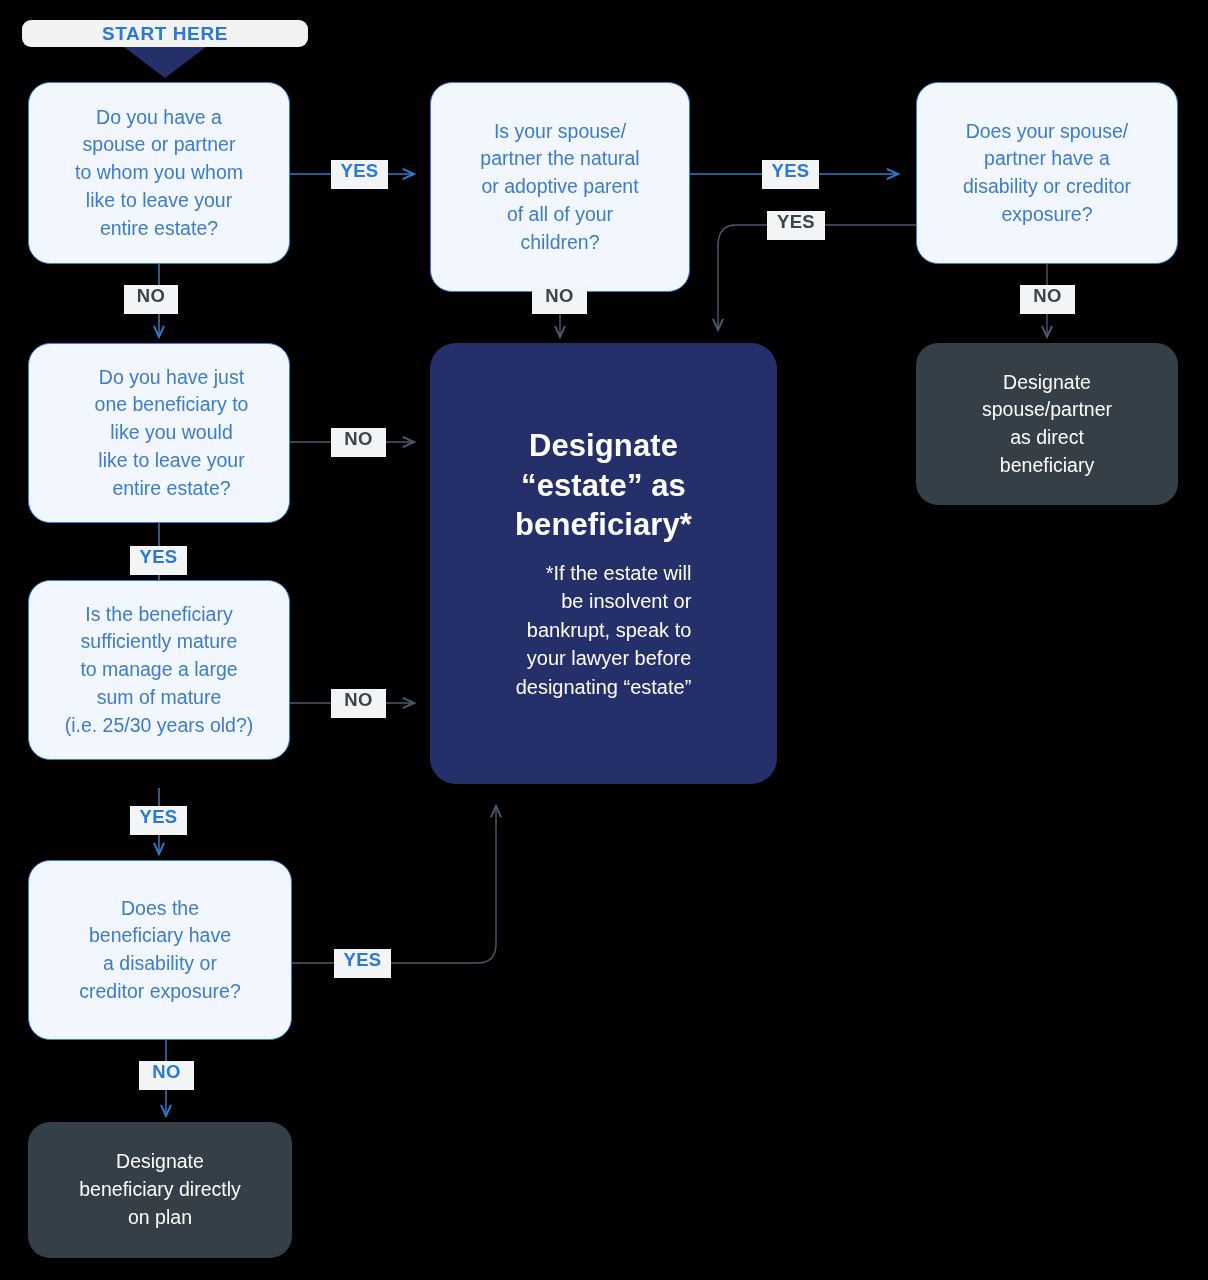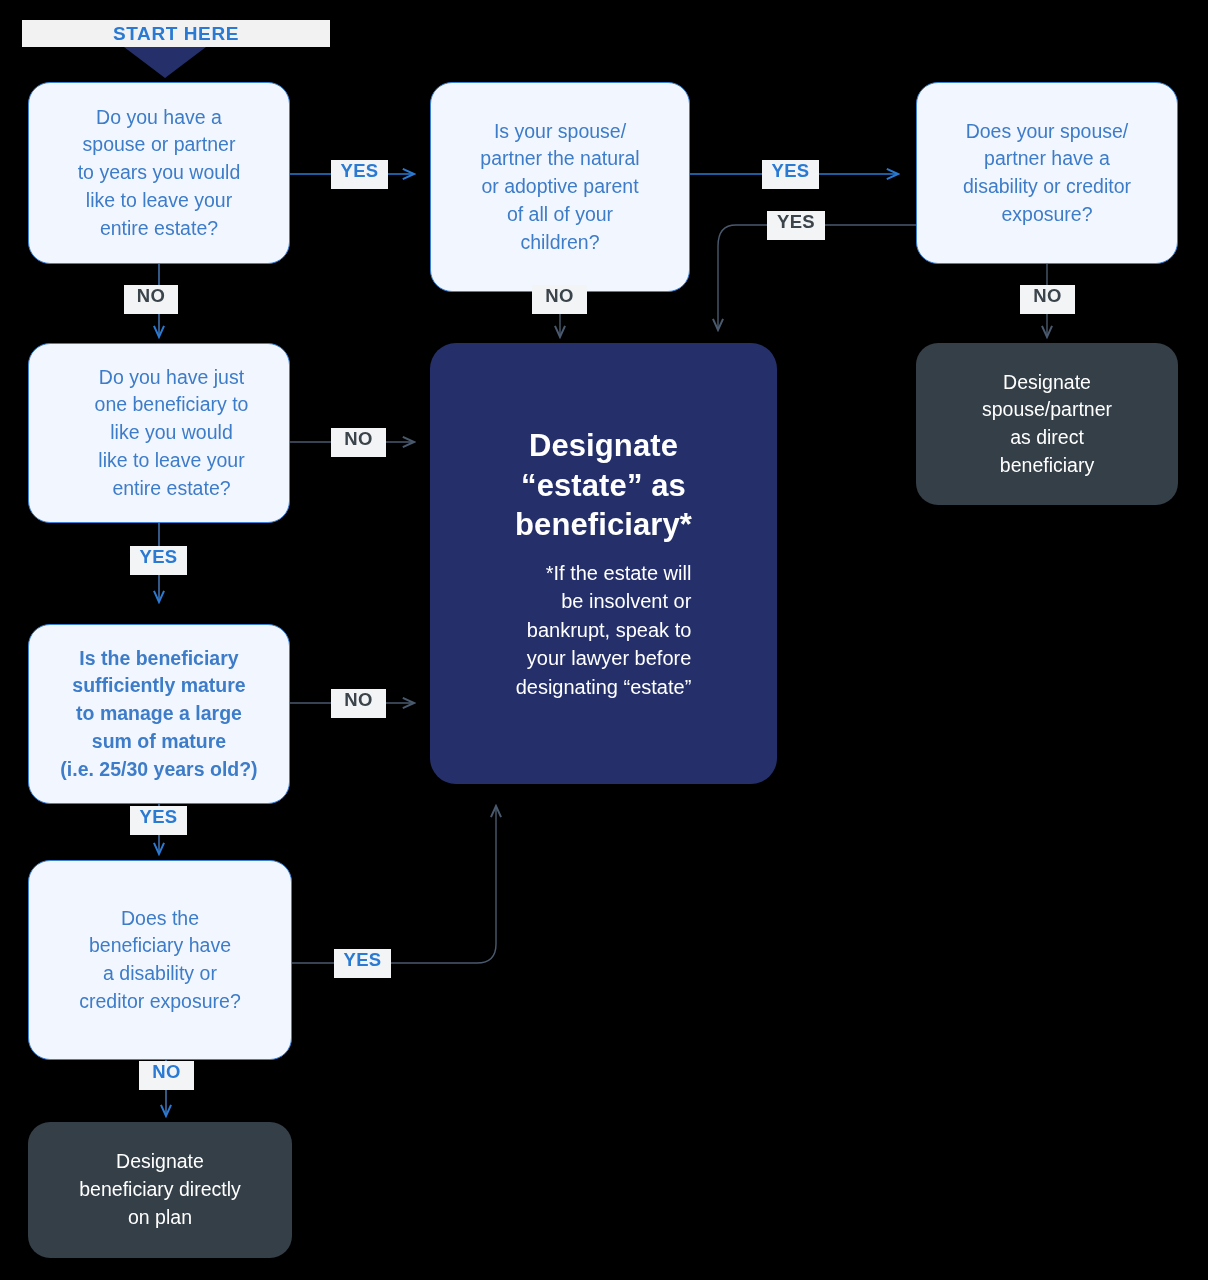--- a/index.html
+++ b/index.html
@@ -68,29 +68,29 @@
 
     <path d="M290,703 L414,703" fill="none" stroke="#4a5a6e" stroke-width="1.4" marker-end="url(#ahDark)"></path>
 
     <path d="M159,788 L159,854" fill="none" stroke="#4a7fc0" stroke-width="1.4" marker-end="url(#ahBlue)"></path>
 
     <path d="M290,963 L477,963 Q496,963 496,944 L496,806" fill="none" stroke="#4a5a6e" stroke-width="1.4" marker-end="url(#ahDark)"></path>
 
     <path d="M166,1040 L166,1116" fill="none" stroke="#4a7fc0" stroke-width="1.4" marker-end="url(#ahBlue)"></path>
   </svg>
 
-  <div class="banner" style="left:22px;top:20px;width:308px;height:27px;">
+  <div class="banner" style="left:22px;top:20px;width:286px;height:27px;border-radius:9px;">
     <span>START HERE</span>
   </div>
 
   <div class="node q" style="left:28px;top:82px;width:262px;height:182px;text-align:center;">
     <div>
       <div>Do you have a</div>
       <div>spouse or partner</div>
-      <div>to years you would</div>
+      <div>to whom you whom</div>
       <div>like to leave your</div>
       <div>entire estate?</div>
     </div>
   </div>
 
   <div class="node q" style="left:430px;top:82px;width:260px;height:210px;">
     <div>
       <div>Is your spouse/</div>
       <div>partner the natural</div>
       <div>or adoptive parent</div>
@@ -111,31 +111,31 @@
   <div class="node q" style="left:28px;top:343px;width:262px;height:180px;padding-left:37px;">
     <div>
       <div>Do you have just</div>
       <div>one beneficiary to</div>
       <div>like you would</div>
       <div>like to leave your</div>
       <div>entire estate?</div>
     </div>
   </div>
 
-  <div class="node q" style="left:28px;top:624px;width:262px;height:180px;font-weight:bold;">
+  <div class="node q" style="left:28px;top:580px;width:262px;height:180px;">
     <div>
       <div>Is the beneficiary</div>
       <div>sufficiently mature</div>
       <div>to manage a large</div>
       <div>sum of mature</div>
       <div>(i.e. 25/30 years old?)</div>
     </div>
   </div>
 
-  <div class="node q" style="left:28px;top:860px;width:264px;height:200px;">
+  <div class="node q" style="left:28px;top:860px;width:264px;height:180px;">
     <div>
       <div>Does the</div>
       <div>beneficiary have</div>
       <div>a disability or</div>
       <div>creditor exposure?</div>
     </div>
   </div>
 
   <div class="node estate" style="left:430px;top:343px;width:347px;height:441px;">
     <div class="hl">

